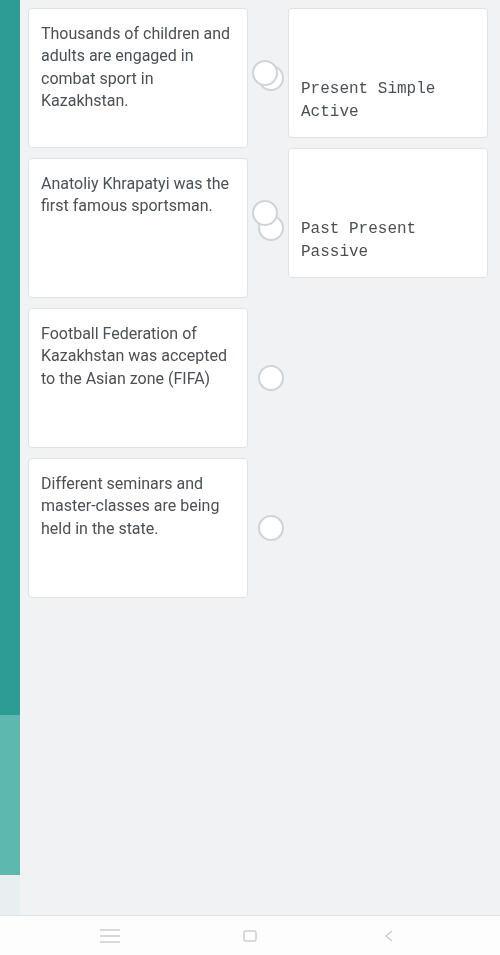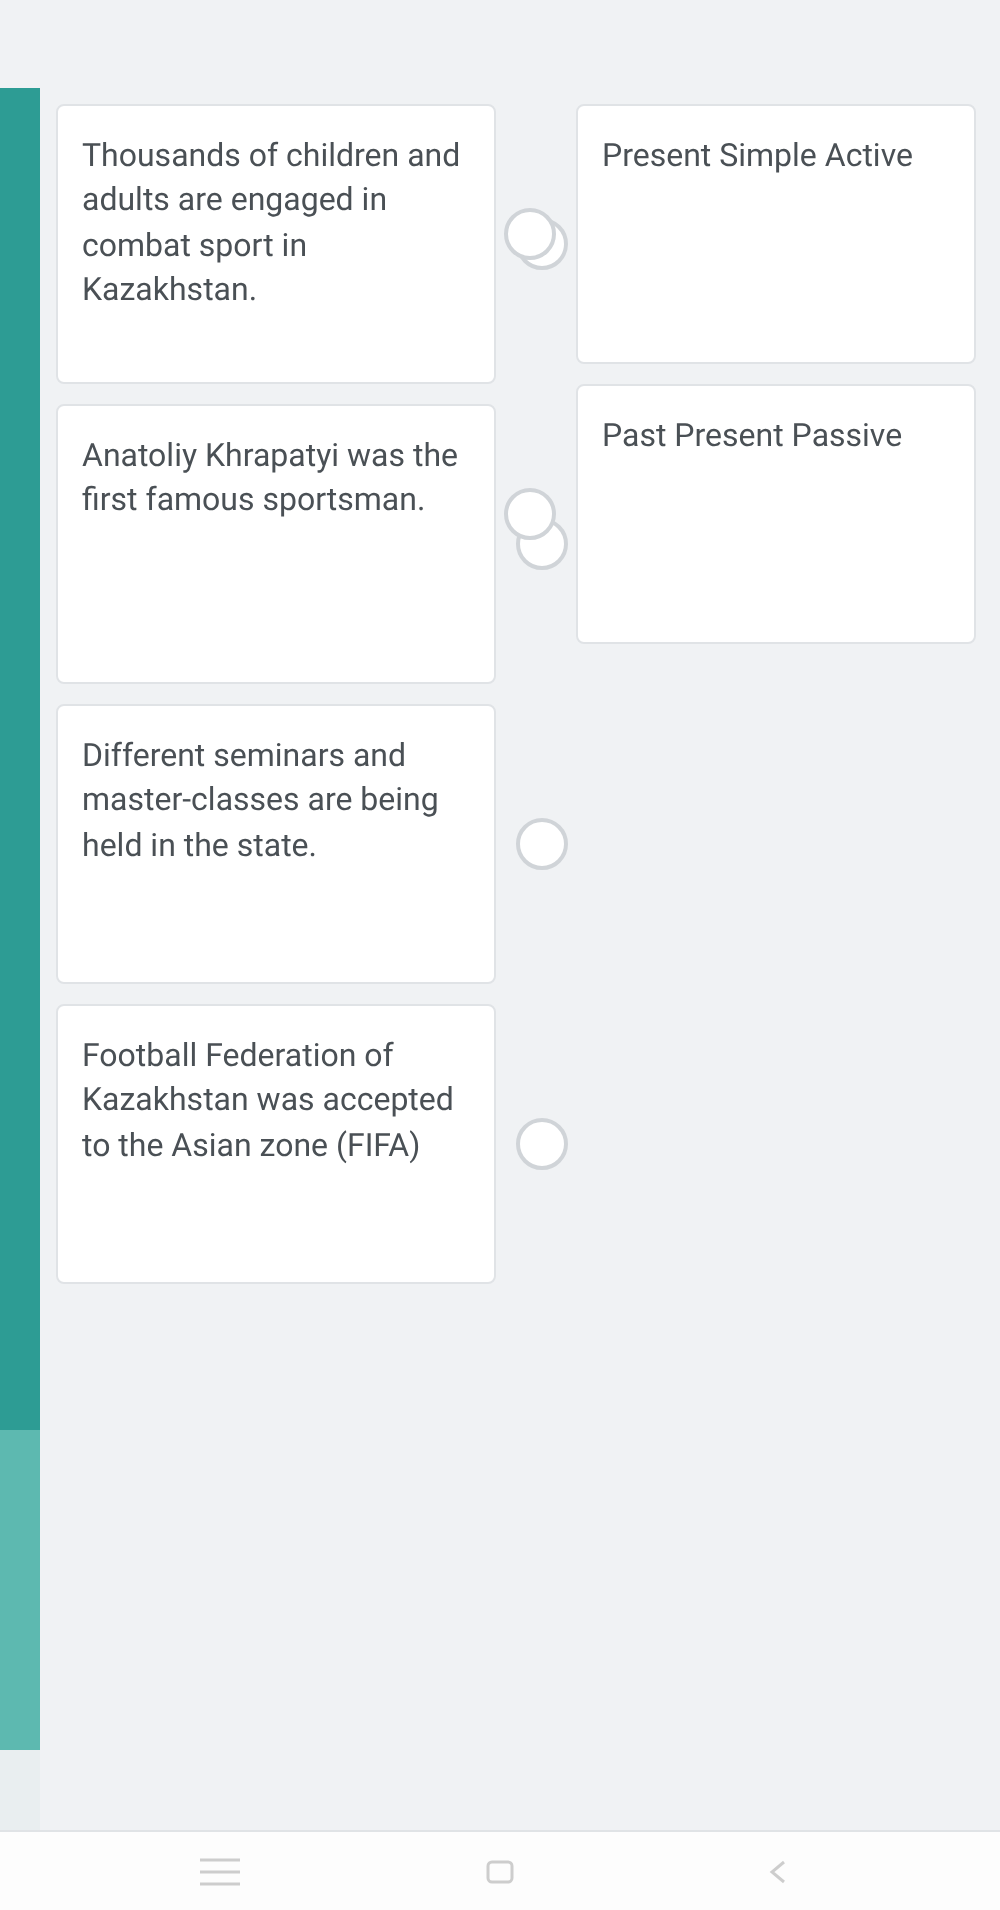--- a/index.html
+++ b/index.html
@@ -11,21 +11,20 @@
       font-family: -apple-system, BlinkMacSystemFont, 'Segoe UI', Roboto, sans-serif;
       background: #f0f2f4;
       width: 500px;
       height: 955px;
       display: flex;
       flex-direction: column;
     }
     .main-container {
       display: flex;
       flex: 1;
-      margin-top: 44px;
     }
     .sidebar {
       width: 20px;
       display: flex;
       flex-direction: column;
     }
     .sidebar-top {
       background: #2d9c94;
       flex: 1;
     }
@@ -68,21 +67,22 @@
       font-size: 16px;
       line-height: 1.4;
       position: relative;
     }
     .card.left {
       min-height: 140px;
     }
     .card.right {
       min-height: 130px;
       display: flex;
-      align-items: flex-start;
+      align-items: flex-end;
+      font-family: Liberation Mono, monospace;
     }
     .radio {
       width: 26px;
       height: 26px;
       border: 2px solid #d0d4d8;
       border-radius: 50%;
       background: #fff;
       position: absolute;
       top: 50%;
       transform: translateY(-50%);
@@ -131,27 +131,27 @@
         <div class="radio left-radio"></div>
       </div>
       <div class="row-wrapper">
         <div class="card left">
           <span>Anatoliy Khrapatyi was the first famous sportsman.</span>
         </div>
         <div class="radio left-radio"></div>
       </div>
       <div class="row-wrapper">
         <div class="card left">
-          <span>Different seminars and master-classes are being held in the state.</span>
+          <span>Football Federation of Kazakhstan was accepted to the Asian zone (FIFA)</span>
         </div>
         <div class="radio left-radio"></div>
       </div>
       <div class="row-wrapper">
         <div class="card left">
-          <span>Football Federation of Kazakhstan was accepted to the Asian zone (FIFA)</span>
+          <span>Different seminars and master-classes are being held in the state.</span>
         </div>
         <div class="radio left-radio"></div>
       </div>
     </div>
 
     <div class="column right-column">
       <div class="row-wrapper">
         <div class="card right">
           <span>Present Simple Active</span>
         </div>

